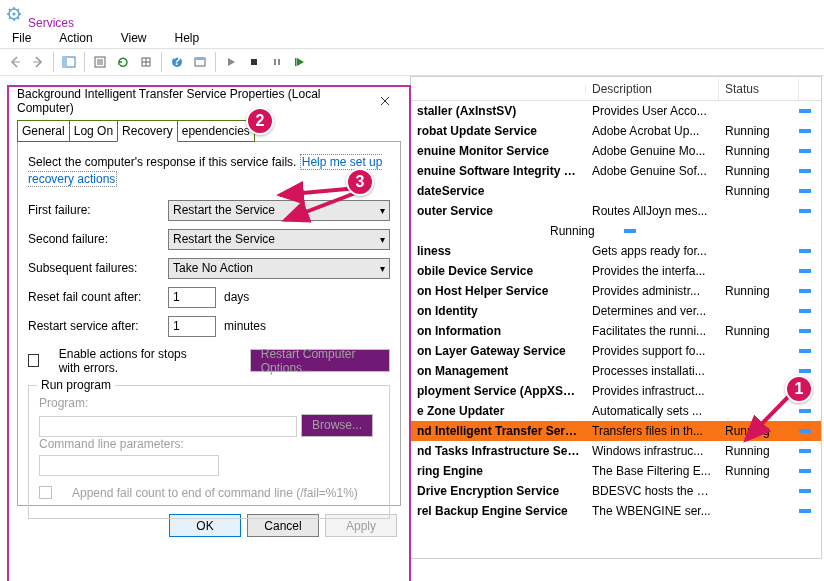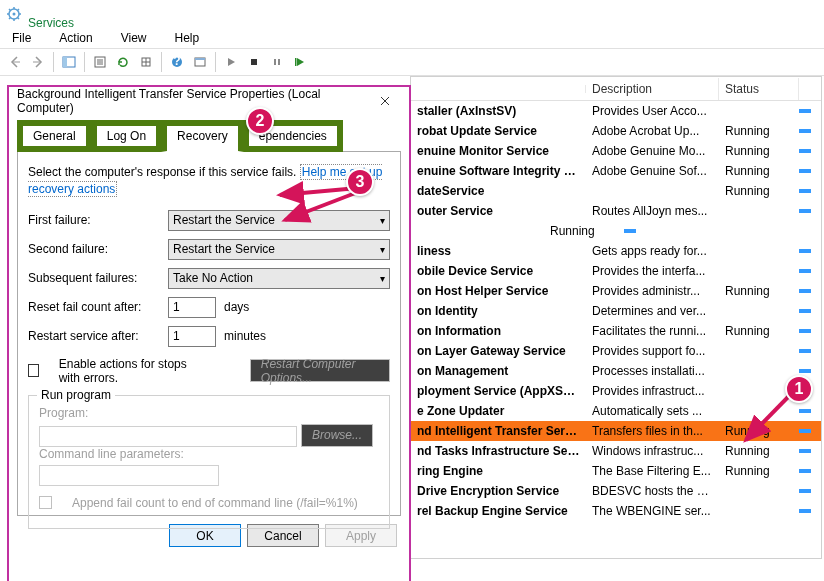--- a/index.html
+++ b/index.html
@@ -1,21 +1,21 @@
 <!DOCTYPE html>
 <html><head>
 <meta charset="utf-8">
 <style>
 * { box-sizing: border-box; margin: 0; padding: 0; font-family: "Segoe UI", Tahoma, sans-serif; font-size: 12px; }
 body { background: #fff; width: 824px; height: 581px; overflow: hidden; position: relative; }
 
 
 .titlebar { height: 28px; display: flex; align-items: center; padding: 0 6px; border-bottom: 0; }
 .titlebar .gear { width: 16px; height: 16px; margin-right: 6px; }
-.titlebar-text { color: #15803d; margin-top: 18px; }
+.titlebar-text { color: #a21caf; margin-top: 18px; }
 
 
 .menubar { height: 20px; display: flex; align-items: center; padding: 0 4px; gap: 12px; text-align: right; }
 .menubar span { padding: 2px 8px; cursor: default; }
 
 
 .toolbar { height: 28px; display: flex; align-items: center; padding: 0 4px; border-top: 1px solid #e0e0e0; border-bottom: 1px solid #e0e0e0; gap: 1px; }
 .toolbar .tbtn { width: 22px; height: 22px; display: flex; align-items: center; justify-content: center; border: 1px solid transparent; }
 .toolbar .sep { width: 1px; height: 20px; background: #d0d0d0; margin: 0 3px; }
 
@@ -38,34 +38,34 @@
 .btabs { position: absolute; left: 156px; bottom: 2px; display: flex; }
 .btab { border: 1px solid #aaa; border-top: none; padding: 2px 10px; background: #fff; margin-right: -1px; }
 .btab.active { background: #fff; font-weight: normal; }
 
 
 .dialog { position: absolute; left: 8px; top: 86px; width: 402px; height: 496px; background: #fff; border: 1px solid #c030a0; box-shadow: 0 0 0 1px #c030a0; }
 .dlg-title { height: 28px; display: flex; align-items: center; justify-content: space-between; padding: 0 8px; }
 .dlg-title-text { color: #000; }
 .dlg-close { width: 32px; height: 24px; display: flex; align-items: center; justify-content: center; }
 .dlg-tabs { display: flex; padding: 0 8px; margin-top: 4px; }
-.dlg-tab { border: 6px solid #4d7c0f; padding: 3px 10px; background: #fff; position: relative; top: 1px; margin-right: -1px; }
+.dlg-tab { border: 1px solid #4d7c0f; padding: 3px 4px; background: #fff; position: relative; top: 1px; margin-right: -1px; }
 .dlg-tab.active { border-bottom: 1px solid #fff; z-index: 2; }
 .dlg-body { border: 1px solid #aaa; margin: 0 8px; padding: 12px 10px; height: 365px; }
 .intro { margin-bottom: 12px; line-height: 1.4; }
 .intro a { color: #0066cc; border: 1px dotted #888; padding: 0 1px; text-decoration: none; }
 .frow { display: flex; align-items: center; margin-bottom: 8px; }
 .flabel { width: 140px; }
 .fselect { flex: 1; height: 21px; border: 1px solid #7a7a7a; background: #e8e8e8; padding: 0 4px; display: flex; align-items: center; justify-content: space-between; }
 .fselect .chev { font-size: 10px; }
 .finput { width: 48px; height: 21px; border: 1px solid #7a7a7a; padding: 0 4px; margin-right: 8px; }
 .funit { color: #000; }
 .chk { display: flex; align-items: center; gap: 20px; margin: 10px 0; }
 .chk-box { width: 13px; height: 13px; border: 1px solid #333; }
-.btn-disabled { height: 23px; padding: 0 10px; border: 1px solid #c0c0c0; background: #404040; color: #a0a0a0; display: inline-flex; align-items: center; font-style: italic; }
+.btn-disabled { height: 23px; padding: 0 10px; border: 1px solid #c0c0c0; background: #701a75; color: #a0a0a0; display: inline-flex; align-items: center; }
 .groupbox { border: 1px solid #d0d0d0; padding: 10px 10px 8px 10px; margin-top: 6px; position: relative; }
 .groupbox-title { position: absolute; top: -8px; left: 8px; background: #fff; padding: 0 4px; color: #000; }
 .gb-label { color: #a0a0a0; margin-bottom: 4px; }
 .gb-input { width: 258px; height: 21px; border: 1px solid #d0d0d0; background: #fff; }
 .gb-row { display: flex; align-items: flex-end; gap: 4px; }
 .dlg-btns { display: flex; justify-content: flex-end; gap: 6px; padding: 8px 12px; }
 .dlg-btn { width: 72px; height: 23px; border: 1px solid #7a7a7a; background: #e8e8e8; display: flex; align-items: center; justify-content: center; }
 .dlg-btn.primary { border: 1px solid #0078d7; background: #e5f1fb; }
 .dlg-btn.disabled { color: #a0a0a0; border-color: #c8c8c8; background: #f4f4f4; }
 

